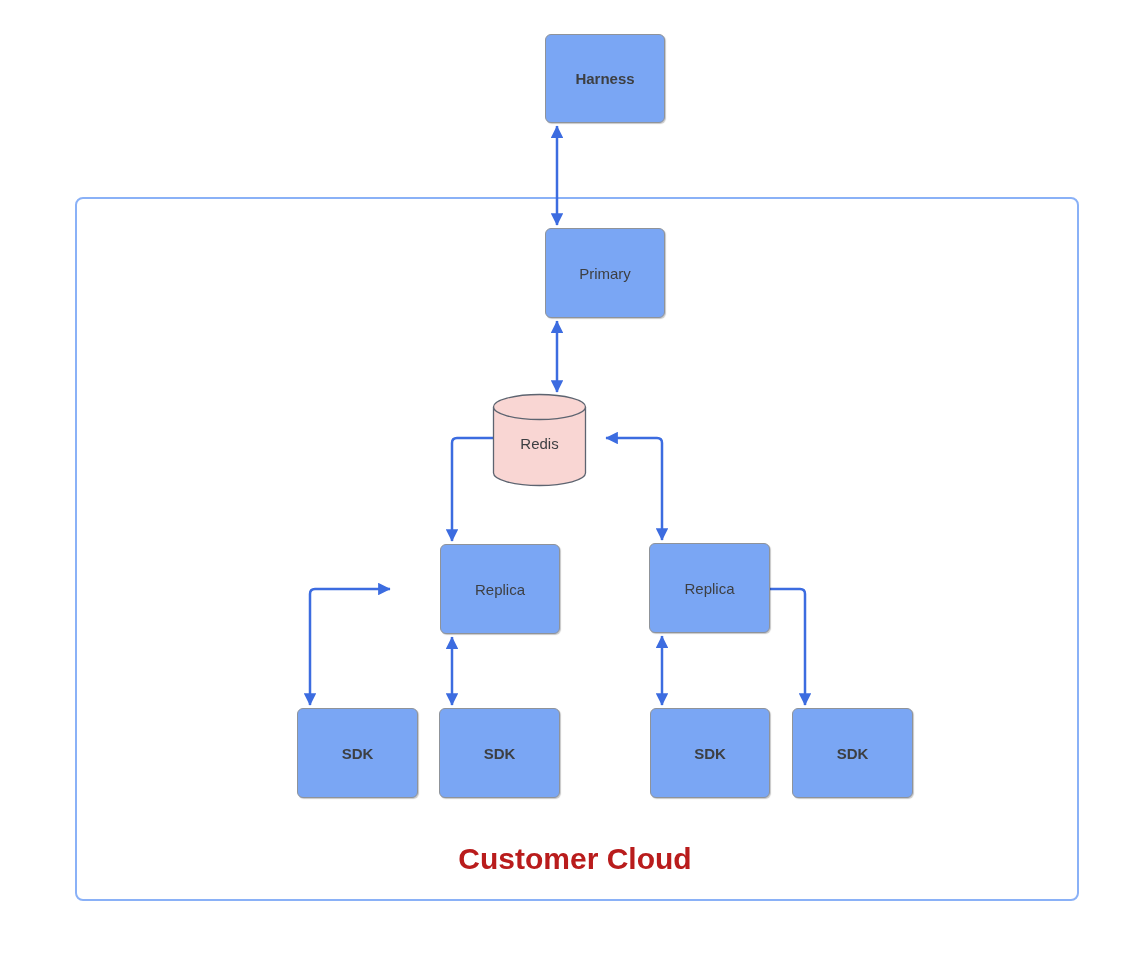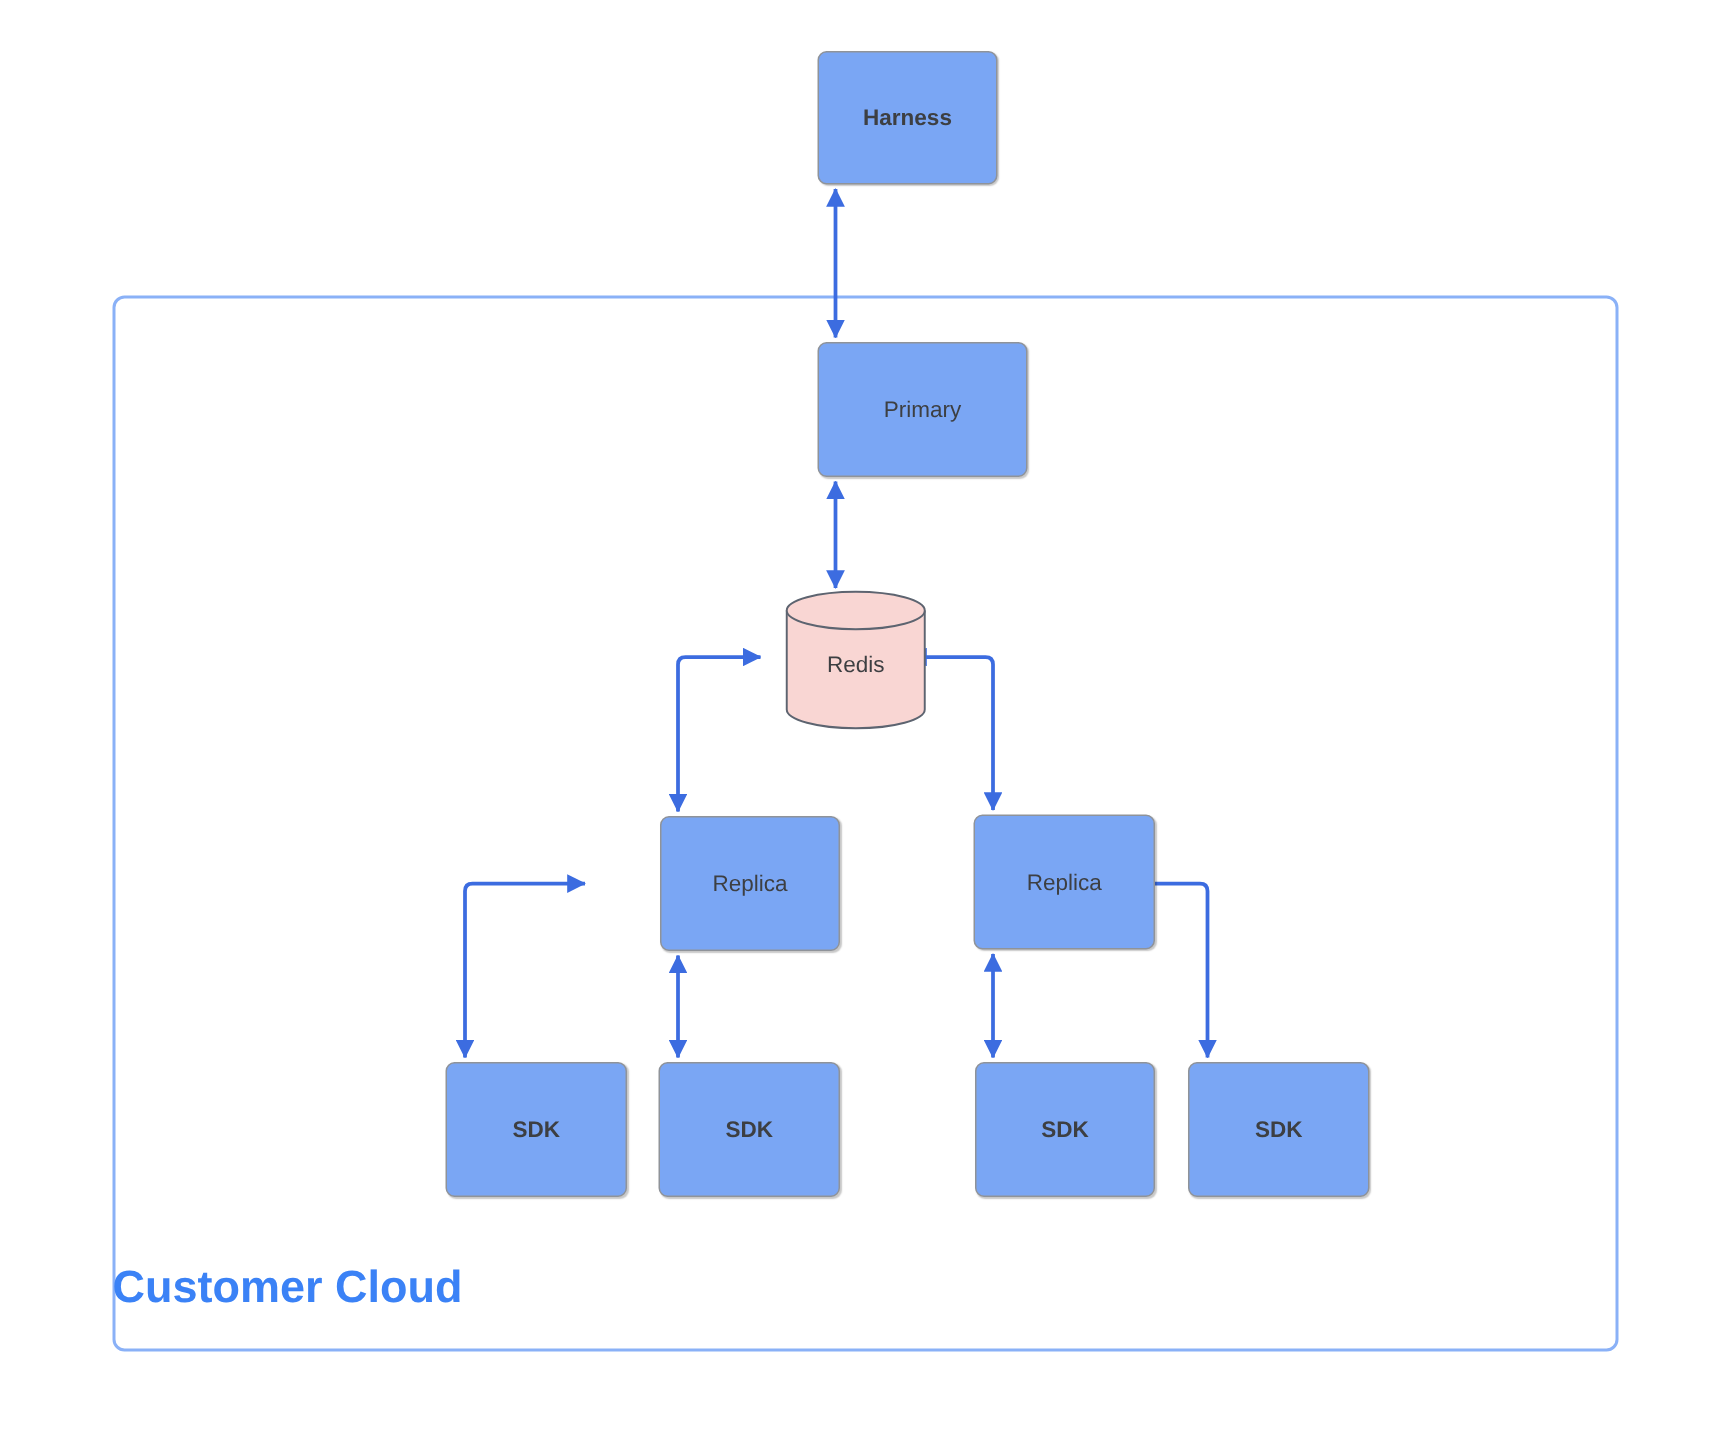--- a/index.html
+++ b/index.html
@@ -41,49 +41,49 @@
     align-items: center;
     justify-content: center;
     color: #3d3f42;
     font-size: 15px;
     box-shadow: 1px 1px 1px rgba(0,0,0,0.22);
     box-sizing: border-box;
     margin-left: 48px;
   }
   .node.bold { font-weight: bold; }
   .n-harness      { left: 497px; top: 34px;  width: 120px; height: 89px; }
-  .n-primary      { left: 497px; top: 228px; width: 140px; height: 90px; }
+  .n-primary      { left: 497px; top: 228px; width: 120px; height: 90px; }
   .n-replica-l    { left: 392px; top: 544px; width: 120px; height: 90px; }
   .n-replica-r    { left: 601px; top: 543px; width: 121px; height: 90px; }
   .n-sdk-ol       { left: 249px; top: 708px; width: 121px; height: 90px; }
   .n-sdk-il       { left: 391px; top: 708px; width: 121px; height: 90px; }
   .n-sdk-ir       { left: 602px; top: 708px; width: 120px; height: 90px; }
   .n-sdk-or       { left: 744px; top: 708px; width: 121px; height: 90px; }
   .redis-node {
     position: absolute;
-    left: 523px; top: 393px;
+    left: 492px; top: 393px;
     width: 95px; height: 94px;
   }
   .redis-label {
     position: absolute;
     left: 0; top: 42px;
     width: 100%;
     text-align: center;
     color: #3d3f42;
     font-size: 15px;
   }
   .cloud-title {
     position: absolute;
     left: 75px;
     top: 842px;
     width: 1000px;
-    text-align: left;
+    text-align: center;
     font-size: 30px;
     font-weight: bold;
-    color: #3b82f6;
+    color: #b91c1c;
   }
 </style>
 </head>
 <body>
 
 <div class="canvas">
 
   <div class="boundary"></div>
 
   <svg class="connectors" viewBox="0 0 1142 957" xmlns="http://www.w3.org/2000/svg">

